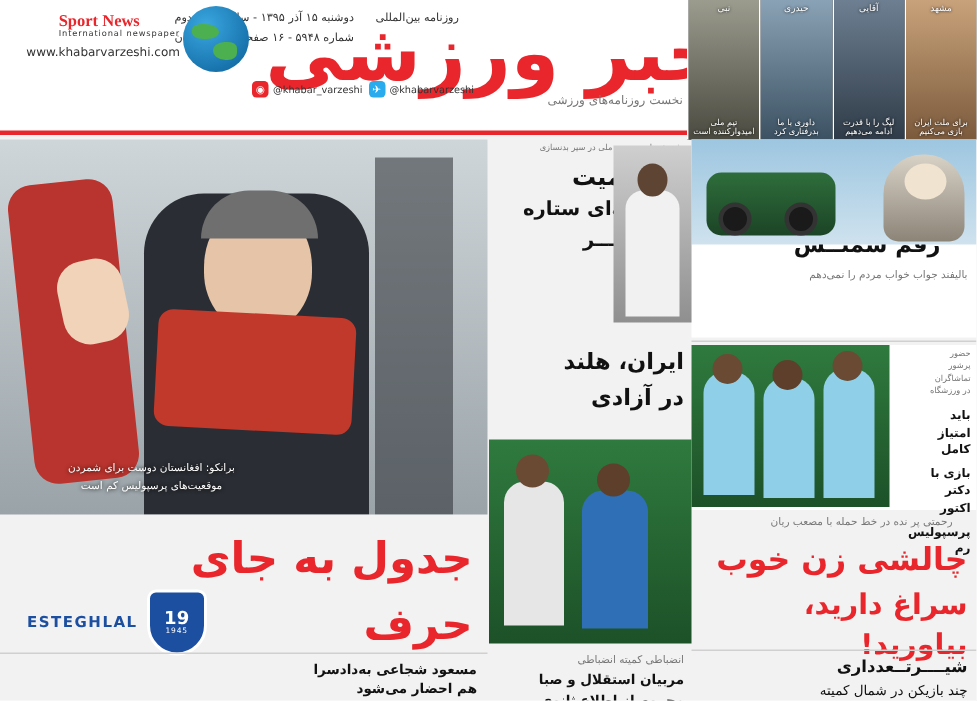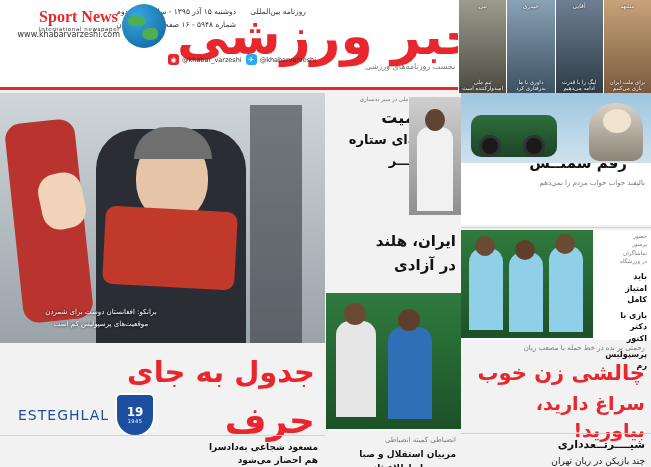--- a/index.html
+++ b/index.html
@@ -112,21 +112,21 @@
   }
   .globe-badge::after {
     content: ""; position: absolute; left: 20px; top: 24px;
     width: 16px; height: 12px; background: #4caf50;
     border-radius: 55% 40% 45% 60%;
   }
   .sportnews {
     position: absolute; right: 376px; top: 8px;
     text-align: left; direction: ltr;
   }
-  .sn-1 { font-size: 16px; color: #e8262b; font-weight: bold; font-family: "Liberation Serif", serif;}
+  .sn-1 { font-size: 11px; color: #e8262b; font-weight: bold; font-family: "Liberation Serif", serif;}
   .sn-2 { font-size: 5.5px; color: #333; letter-spacing: .6px; }
   .site-url {
     position: absolute; right: 376px; top: 30px;
     font-size: 8px; color: #333; direction: ltr;
   }
   .social-row {
     position: absolute; right: 180px; top: 54px;
     display: flex; flex-direction: row-reverse; gap: 4px;
     align-items: flex-start;
   }
@@ -186,21 +186,21 @@
   
   .badge-est {
     width: 40px; height: 44px; border-radius: 6px 6px 20px 20px;
     background: #1d4fa0; border: 2px solid #fff;
     display: flex; flex-direction: column; align-items: center; justify-content: center;
     color: #fff; font-size: 6px; position: relative;
   }
   .badge-est .t { font-size: 12px; font-weight: bold; line-height: 1; }
   .badge-est .s { font-size: 5px; letter-spacing: .5px; }
   .est-word {
-    font-size: 14px; color: #1d4fa0; font-weight: normal;
+    font-size: 10px; color: #1d4fa0; font-weight: bold;
     letter-spacing: 1px; direction: ltr;
   }
 </style>
 </head>
 <body>
 
 <div class="page">
 
   <div class="ad-bar">
     <div class="ad-logo-row">
@@ -297,30 +297,30 @@
           <div style="position:absolute;left:8px;top:18px;width:34px;height:82px;background:#8fd0e8;border-radius:14px 14px 0 0;"></div>
           <div style="position:absolute;left:14px;top:6px;width:20px;height:20px;border-radius:50%;background:#6b4a33;"></div>
           <div style="position:absolute;left:48px;top:22px;width:34px;height:80px;background:#8fd0e8;border-radius:14px 14px 0 0;"></div>
           <div style="position:absolute;left:54px;top:10px;width:20px;height:20px;border-radius:50%;background:#5e3f2b;"></div>
           <div style="position:absolute;left:88px;top:16px;width:34px;height:86px;background:#8fd0e8;border-radius:14px 14px 0 0;"></div>
           <div style="position:absolute;left:94px;top:4px;width:20px;height:20px;border-radius:50%;background:#6b4a33;"></div>
         </div>
       </div>
 
       <div class="rb" style="top:248px;height:92px;background:transparent;">
-        <div class="kicker" style="padding:2px 6px 0 6px;text-align:right;">رحمتی پر نده در خط حمله با مصعب ریان</div>
+        <div class="kicker" style="padding:2px 16px 0 6px;text-align:right;">رحمتی پر نده در خط حمله با مصعب ریان</div>
         <div class="hl hl-red" style="font-size:21px;padding:4px 6px 0 6px;">چالشی زن خوب</div>
         <div class="hl hl-red" style="font-size:19px;padding:2px 6px 0 6px;">سراغ دارید، بیاورید!</div>
       </div>
 
       <div class="rule" style="position:absolute;right:0;top:340px;width:190px;"></div>
 
       <div class="rb" style="top:344px;height:30px;background:transparent;">
         <div class="hl" style="font-size:11px;padding:0 6px;">شیــــرتــعدداری</div>
-        <div class="hl" style="font-size:9px;padding:2px 6px 0 6px;font-weight:normal;">چند بازیکن در ریان تهران</div>
+        <div class="hl" style="font-size:9px;padding:2px 6px 0 6px;font-weight:normal;">چند بازیکن در شمال کمیته</div>
 
       </div>
     </div>
 
     <div class="col-mid">
 
       <div style="position:absolute;top:0;right:0;width:135px;height:132px;">
         <div class="kicker" style="padding:2px 5px 0 5px;font-size:5.5px;">دفتر خبر از نوین تیم ملی در سیر بدنسازی</div>
         <div class="hl" style="font-size:16px;padding:3px 5px 0 5px;">محرومیت</div>
         <div class="hl" style="font-size:13px;padding:2px 5px 0 5px;">۳ جلسه‌ای ستاره</div>
@@ -374,21 +374,21 @@
         <div style="position:absolute;left:250px;top:12px;width:52px;height:238px;background:rgba(40,44,50,.55);"></div>
       </div>
 
       <div style="position:absolute;left:6px;top:214px;width:190px;">
         <div class="small-txt" style="color:#fff;text-shadow:0 0 3px #000;">برانکو: افغانستان دوست برای شمردن</div>
         <div class="small-txt" style="color:#fff;text-shadow:0 0 3px #000;">موقعیت‌های پرسپولیس کم است</div>
       </div>
 
       <div style="position:absolute;left:0;top:254px;width:325px;height:84px;">
         <div class="hl hl-red" style="font-size:29px;padding:4px 10px 0 0;">جدول به جای</div>
-        <div class="hl hl-red" style="font-size:36px;text-align:right;padding:2px 10px 0 0;">حرف</div>
+        <div class="hl hl-red" style="font-size:29px;text-align:right;padding:2px 10px 0 0;">حرف</div>
       </div>
 
       <div style="position:absolute;left:18px;top:300px;display:flex;align-items:center;gap:6px;">
         <div class="badge-est">
           <span class="t">19</span>
           <span class="s">1945</span>
         </div>
         <div class="est-word">ESTEGHLAL</div>
       </div>
 

